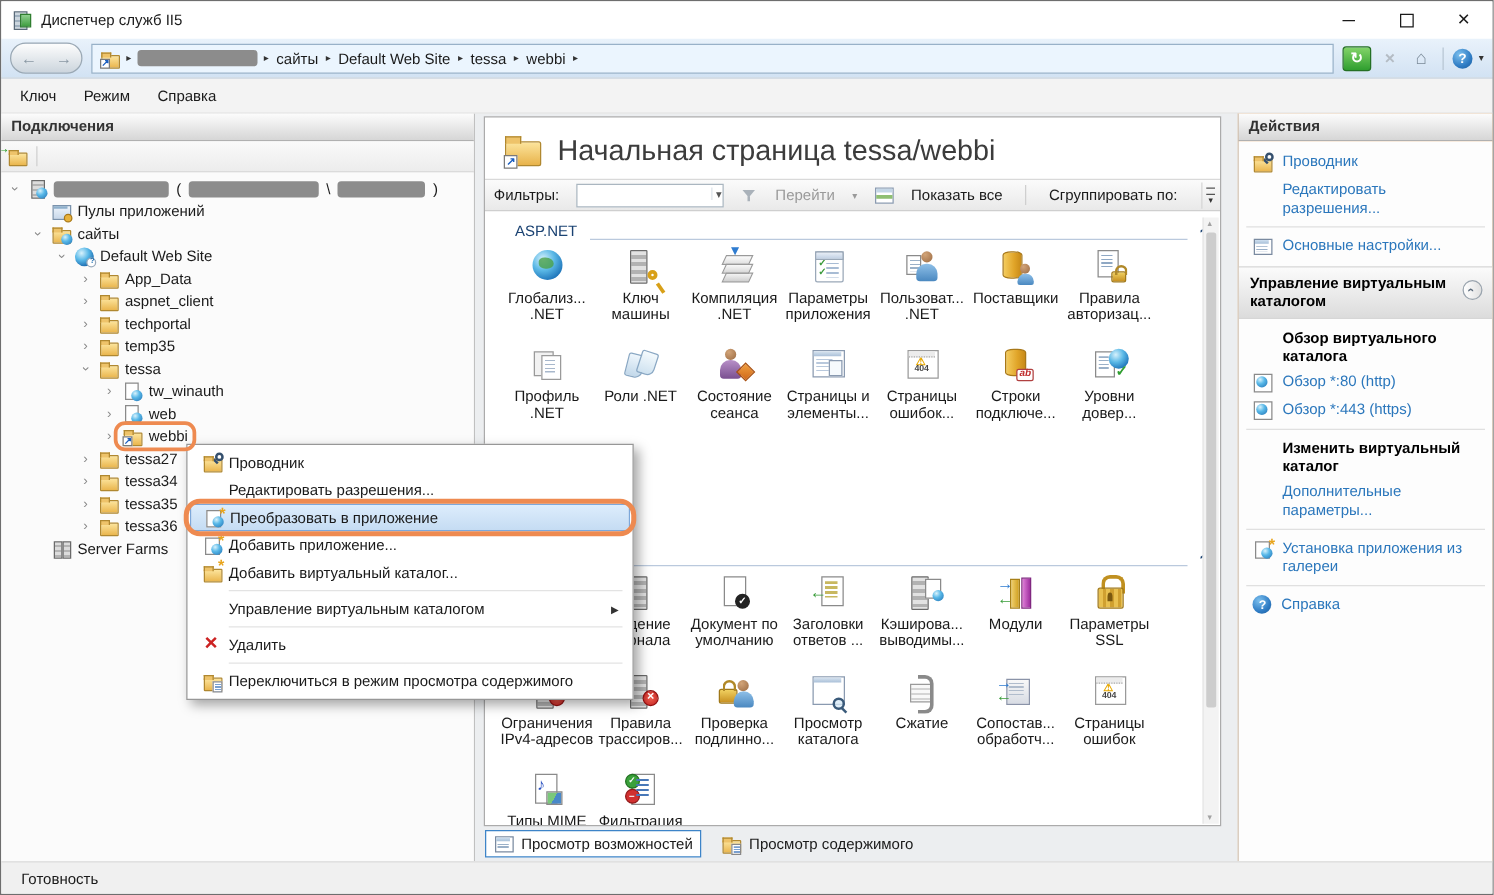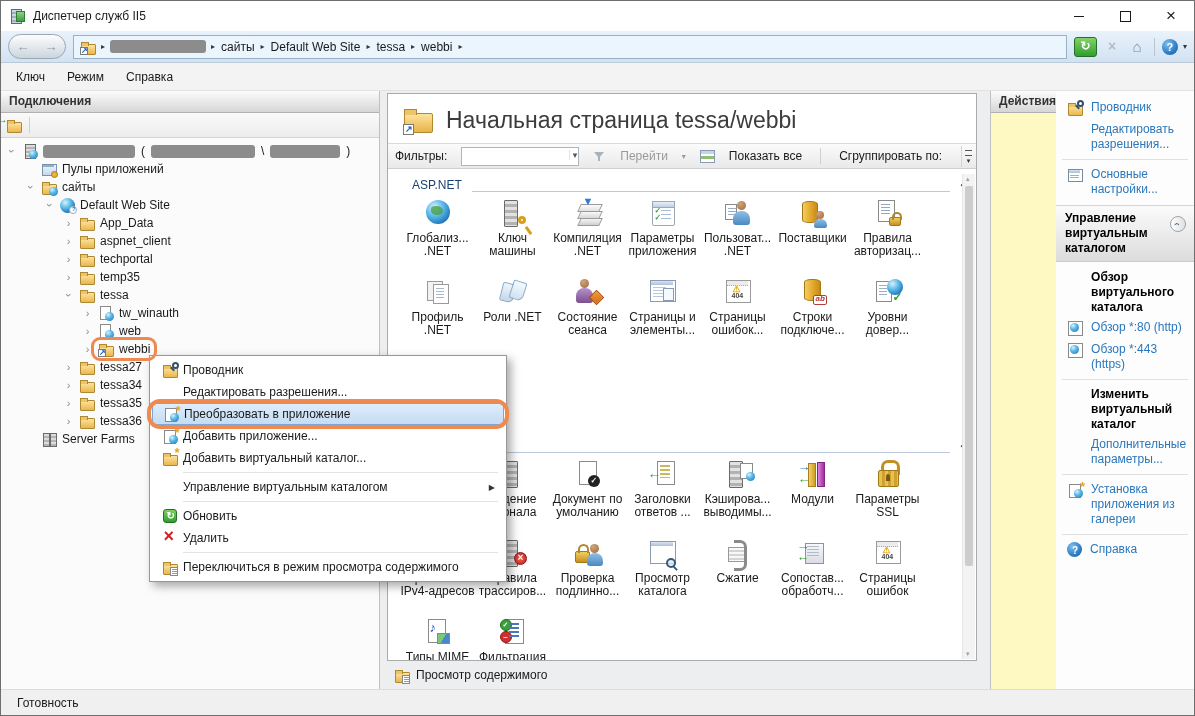--- a/index.html
+++ b/index.html
@@ -92,21 +92,21 @@
   .vscroll{position:absolute;top:80px;right:1px;bottom:1px;width:13px;background:#f3f3f3;border-left:1px solid #e6e6e6}
   .vscroll::before{content:"▴";position:absolute;top:1px;left:3px;font-size:7px;color:#a2a2a2}
   .vscroll::after{content:"▾";position:absolute;bottom:1px;left:3px;font-size:7px;color:#a2a2a2}
   .vthumb{position:absolute;left:2px;right:2px;top:12px;height:380px;background:#cdcdcd;border-radius:2px}
 
   .tabsrow{position:absolute;left:8px;right:14px;bottom:3px;height:22px;display:flex;gap:10px;align-items:center}
   .tab{display:flex;align-items:center;gap:6px;padding:2px 6px}
   .tab.sel{border:1px solid #3d84c8;background:#fff}
 
   
-  .rightpane{width:204px;flex:none;border-left:1px solid #c0c0c0;display:flex;flex-direction:row;background:#fef9c3}
+  .rightpane{width:204px;flex:none;border-left:1px solid #c0c0c0;display:flex;flex-direction:column;background:#fdba74}
   .actions{flex:1;overflow:hidden;padding:6px 4px;background:#fdfdfd}
   .alink{display:flex;gap:8px;padding:3px 4px 3px 7px;color:#2b77bc;align-items:flex-start;line-height:15px}
   .alink .si{margin-top:0}
   .alink.noicon{padding-left:31px}
   .abold{font-weight:bold;color:#000;padding:3px 4px 2px 31px;line-height:15px}
   .asect{font-weight:bold;color:#000;background:linear-gradient(#fbfbfb,#dcdcdc);margin:5px -4px;padding:5px 28px 5px 9px;position:relative;line-height:15px;border-top:1px solid #d6d6d6;border-bottom:1px solid #c9c9c9}
   .asect::after{content:"›";position:absolute;right:8px;top:10px;width:14px;height:14px;border:1px solid #9aa4ae;border-radius:50%;background:linear-gradient(#fff,#e0e0e0);color:#5a6a7a;font-size:10px;line-height:12px;text-align:center;transform:rotate(-90deg)}
   .asep{border-top:1px solid #e0e0e0;margin:4px 2px}
 
   
@@ -792,20 +792,26 @@
                 </div>
                 <div class="flabel">Фильтрация</div>
               </div>
             </div>
           </div>
         <div class="vscroll">
             <div class="vthumb"></div>
           </div>
       </div>
       <div class="tabsrow" id="tabs">
+          <div class="tab sel">
+            <span class="si si-settings">
+              <b></b>
+            </span>
+            <span>Просмотр возможностей</span>
+          </div>
           <div class="tab">
             <span class="si si-foldercontent">
               <b></b>
             </span>
             <span>Просмотр содержимого</span>
           </div>
         </div>
     </div>
 
     <div class="rightpane">
@@ -908,28 +914,20 @@
       </div>
       <div class="msep"></div>
       <div class="mitem">
         <span class="mgutter"></span>
         <span class="mlabel">Управление виртуальным каталогом</span>
         <span class="msub">▶</span>
       </div>
       <div class="msep"></div>
       <div class="mitem">
         <span class="mgutter">
-          <span class="si si-refresh">
-            <b></b>
-          </span>
-        </span>
-        <span class="mlabel">Обновить</span>
-      </div>
-      <div class="mitem">
-        <span class="mgutter">
           <span class="si si-x">
             <b></b>
           </span>
         </span>
         <span class="mlabel">Удалить</span>
       </div>
       <div class="msep"></div>
       <div class="mitem">
         <span class="mgutter">
           <span class="si si-foldercontent">

